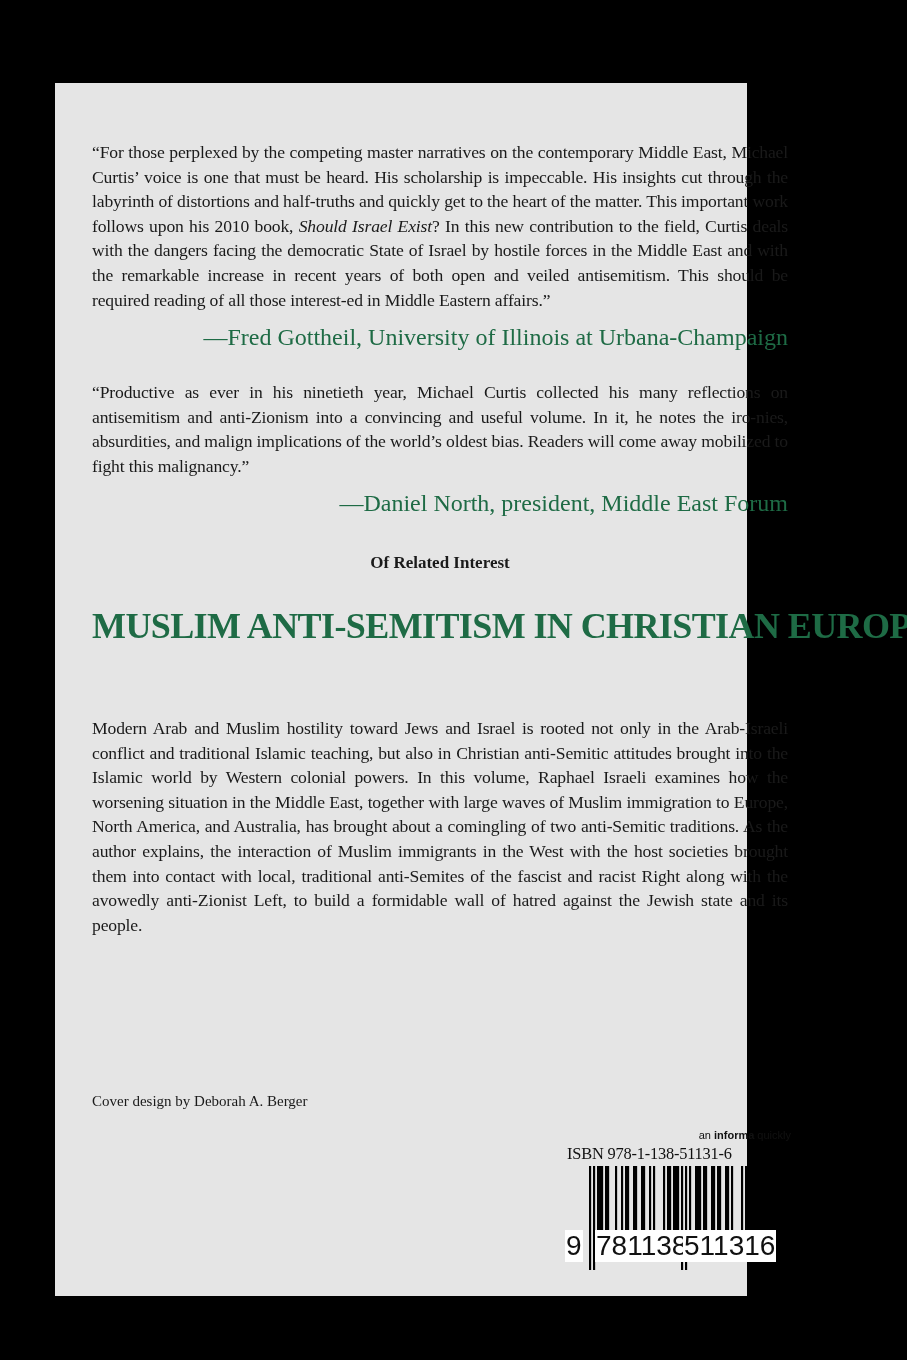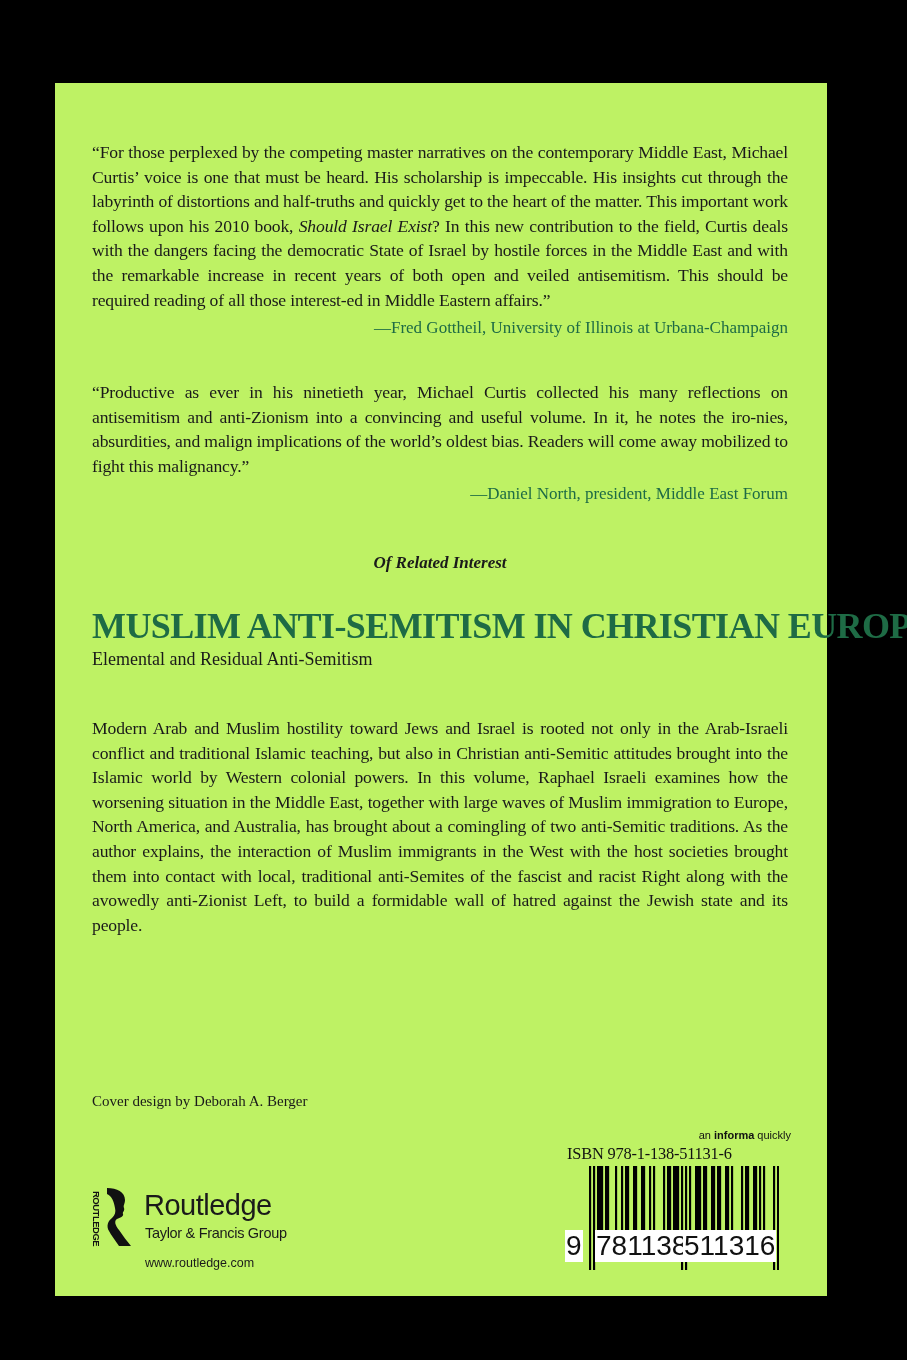--- a/index.html
+++ b/index.html
@@ -1,34 +1,34 @@
 <!DOCTYPE html>
 <html><head>
 <meta charset="utf-8">
 <style>
   html, body { margin: 0; padding: 0; }
   body {
     width: 907px; height: 1360px; background: #000; position: relative; overflow: hidden;
     font-family: "Liberation Serif", "DejaVu Serif", serif; color: #1a1a1a;
   }
   .page {
-    position: absolute; left: 55px; top: 83px; width: 772px; height: 1213px; background: #bef264;
+    position: absolute; left: 55px; top: 83px; width: 692px; height: 1213px; background: #e5e5e5;
   }
   .content { position: absolute; left: 37px; width: 696px; }
   p { margin: 0; }
   .para {
     font-size: 17.6px; line-height: 24.6px; text-align: justify; letter-spacing: -0.15px;
   }
   .attrib {
-    text-align: right; color: #1e6b45; font-size: 17px; line-height: 24px; margin-top: 4px;
+    text-align: right; color: #1e6b45; font-size: 24px; line-height: 24px; margin-top: 13px;
   }
   .green { color: #1e6b45; }
   #q1 { top: 57px; }
   #q2 { top: 297px; }
-  #related { top: 470px; text-align: center; font-weight: bold; font-size: 17px; font-style: italic; }
+  #related { top: 470px; text-align: center; font-weight: bold; font-size: 17px; }
   #book-title {
     top: 522px; font-weight: bold; font-size: 36px; letter-spacing: -0.6px; white-space: nowrap;
   }
   #book-subtitle { top: 566px; font-size: 18px; }
   #book-author { top: 600px; font-size: 18px; }
   #book-desc { top: 633px; }
   #book-meta { top: 886px; text-align: center; font-weight: bold; font-size: 17.6px; }
   .sep { display: inline-block; margin: 0 14px; }
   #cover-design { top: 1010px; font-size: 15px; }
 
@@ -79,35 +79,25 @@
     <p class="attrib">—Fred Gottheil, University of Illinois at Urbana-Champaign</p>
   </div>
 
   <div class="content" id="q2">
     <p class="para">“Productive as ever in his ninetieth year, Michael Curtis collected his many reflections on antisemitism and anti-Zionism into a convincing and useful volume. In it, he notes the iro-nies, absurdities, and malign implications of the world’s oldest bias. Readers will come away mobilized to fight this malignancy.”</p>
     <p class="attrib">—Daniel North, president, Middle East Forum</p>
   </div>
 
   <p class="content" id="related">Of Related Interest</p>
   <p class="content green" id="book-title">MUSLIM ANTI-SEMITISM IN CHRISTIAN EUROPE</p>
-  <p class="content" id="book-subtitle">Elemental and Residual Anti-Semitism</p>
   <p class="content para" id="book-desc">Modern Arab and Muslim hostility toward Jews and Israel is rooted not only in the Arab-Israeli conflict and traditional Islamic teaching, but also in Christian anti-Semitic attitudes brought into the Islamic world by Western colonial powers. In this volume, Raphael Israeli examines how the worsening situation in the Middle East, together with large waves of Muslim immigration to Europe, North America, and Australia, has brought about a comingling of two anti-Semitic traditions. As the author explains, the interaction of Muslim immigrants in the West with the host societies brought them into contact with local, traditional anti-Semites of the fascist and racist Right along with the avowedly anti-Zionist Left, to build a formidable wall of hatred against the Jewish state and its people.</p>
 
 
   <p class="content" id="cover-design">Cover design by Deborah A. Berger</p>
 
-  <div class="logo">
-    <div class="logo-vert">ROUTLEDGE</div>
-    <svg class="logo-mark" viewBox="0 0 28 58">
-      <path d="M4 0 C14 0 22 4 22 12 C22 16 20 17 21 20 C22 23 19 24 20 26 C21 28 17 30 14 31 C11 33 12 37 16 42 C20 48 24 53 28 58 L16 58 C12 52 8 47 6 43 C3 38 5 33 9 30 C12 27 13 24 12 20 C11 14 9 8 4 6 Z" fill="#111"></path>
-    </svg>
-    <div class="logo-name">Routledge</div>
-    <div class="logo-group">Taylor &amp; Francis Group</div>
-    <div class="logo-url">www.routledge.com</div>
-  </div>
 
   <div class="barcode-block">
     <div class="informa"><span>an </span><b>informa</b><span> quickly</span></div>
     <div class="isbn-top">ISBN 978-1-138-51131-6</div>
     <svg class="bars" id="bars" viewBox="0 0 190 104" preserveAspectRatio="none">
         <rect x="0.00" y="0" width="2.15" height="104" fill="#000"></rect>
         <rect x="4.00" y="0" width="2.15" height="104" fill="#000"></rect>
         <rect x="8.00" y="0" width="2.15" height="92" fill="#000"></rect>
         <rect x="10.00" y="0" width="2.15" height="92" fill="#000"></rect>
         <rect x="12.00" y="0" width="2.15" height="92" fill="#000"></rect>

